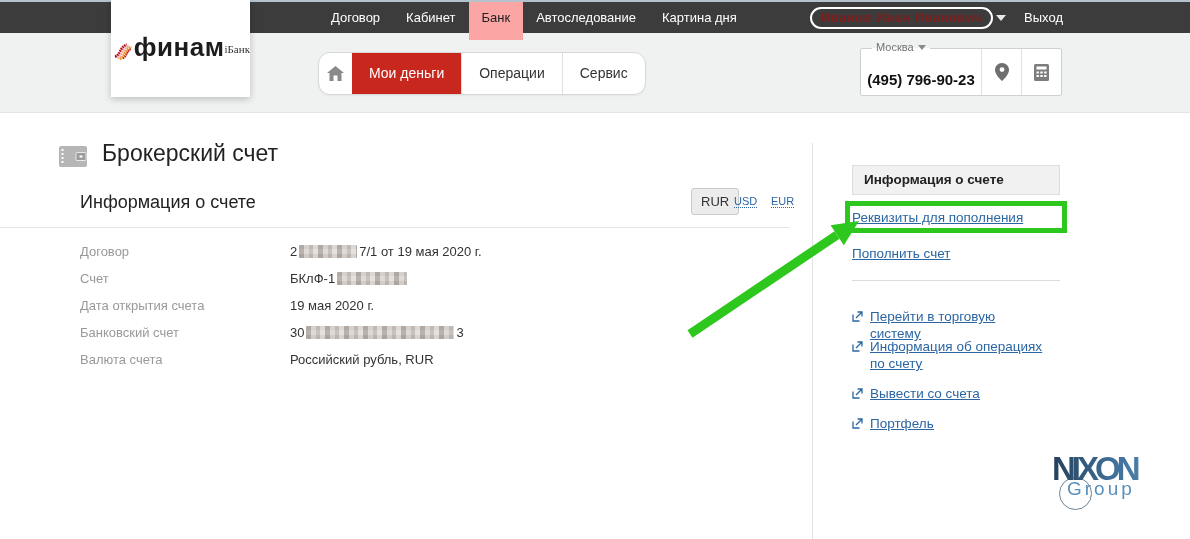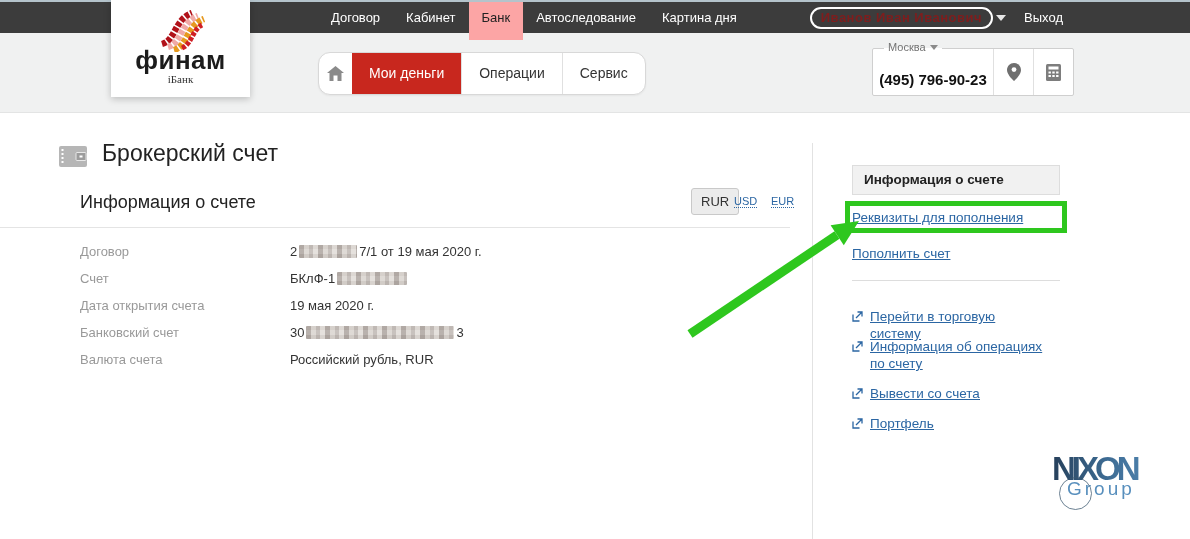--- a/index.html
+++ b/index.html
@@ -19,34 +19,34 @@
     color:#7f1d1d;font-size:13px;font-weight:700;letter-spacing:.5px;cursor:pointer;white-space:nowrap;}
   .user-caret{width:0;height:0;border-left:5px solid transparent;border-right:5px solid transparent;
     border-top:6px solid #e8e8e8;margin-left:3px;cursor:pointer;}
   .logout{color:#fff;font-size:13px;margin-left:18px;cursor:pointer;}
 
   
   .header-band{position:absolute;left:0;top:33px;width:1190px;height:79px;background:#f0f1f1;border-bottom:1px solid #e3e4e4;}
 
   
   .logo-card{position:absolute;left:111px;top:0;width:139px;height:97px;background:#fff;z-index:6;
-    box-shadow:0 2px 7px rgba(0,0,0,.22);display:flex;flex-direction:column;align-items:center;cursor:pointer;}
+    box-shadow:0 2px 7px rgba(0,0,0,.22);display:flex;flex-direction:row;align-items:center;cursor:pointer;}
   .logo-card svg{margin-top:2px;}
   .brand{font-size:26px;font-weight:700;color:#1c1c1c;letter-spacing:.5px;line-height:24px;margin-top:-4px;}
   .product{font-family:"Liberation Serif",serif;font-size:11px;color:#333;margin-top:1px;}
 
   
   .subnav{position:absolute;left:318px;top:52px;height:41px;display:flex;background:#fff;
     border:1px solid #d8d8d8;border-radius:12px;z-index:3;box-shadow:0 1px 2px rgba(0,0,0,.05);}
   .subnav-home{width:33px;display:flex;align-items:center;justify-content:center;cursor:pointer;}
   .subnav-item{font-size:14px;color:#333;line-height:41px;padding:0 17px;border-left:1px solid #e0e0e0;cursor:pointer;white-space:nowrap;}
   .subnav-item.active{background:#c8271e;color:#fff;border-left:none;}
 
   
-  .phone-box{position:absolute;right:116px;top:48px;width:200px;height:46px;background:#fff;
+  .phone-box{position:absolute;right:128px;top:48px;width:200px;height:46px;background:#fff;
     border:1px solid #cfcfcf;border-radius:2px;display:flex;z-index:3;}
   .phone-cell{flex:1;display:flex;align-items:flex-end;justify-content:center;padding-bottom:7px;position:relative;}
   .phone-num{font-size:15px;font-weight:700;color:#111;white-space:nowrap;}
   .city-legend{position:absolute;top:-8px;left:11px;font-size:11px;color:#737373;padding:0 4px;
     background:linear-gradient(#f0f1f1 55%,#ffffff 55%);display:flex;align-items:center;gap:4px;cursor:pointer;}
   .city-caret{width:0;height:0;border-left:4px solid transparent;border-right:4px solid transparent;border-top:5px solid #8a8a8a;}
   .icon-cell{width:39px;border-left:1px solid #e0e0e0;display:flex;align-items:center;justify-content:center;cursor:pointer;}
 
   
   .wallet-icon{position:absolute;left:58px;top:145px;}

